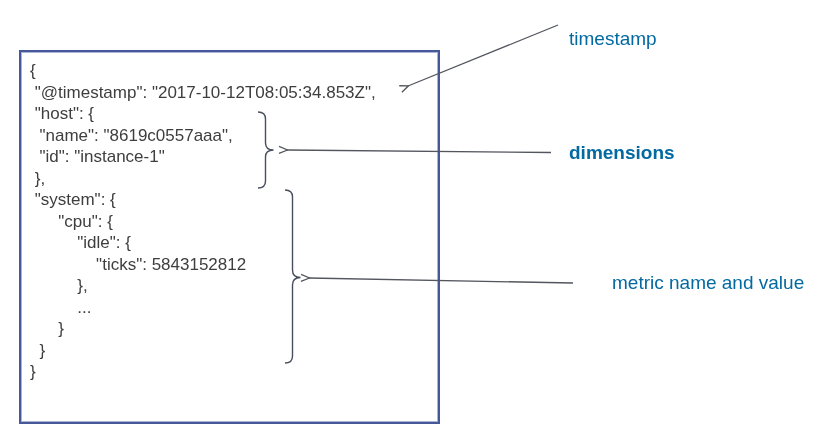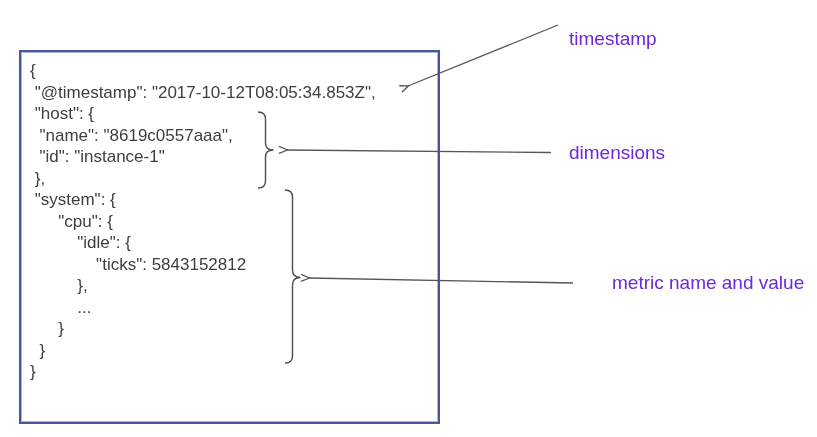--- a/index.html
+++ b/index.html
@@ -40,25 +40,25 @@
     left: 0;
     top: 0;
     width: 817px;
     height: 437px;
     pointer-events: none;
   }
   .anno-label {
     position: absolute;
     font-size: 19px;
     line-height: 23px;
-    color: #6d28d9;
+    color: #0369a1;
     white-space: nowrap;
   }
   .anno-label.timestamp { left: 569px; top: 27px; }
-  .anno-label.dimensions { left: 569px; top: 141px; }
+  .anno-label.dimensions { left: 569px; top: 141px; font-weight: bold; }
   .anno-label.metric { left: 586px; top: 271px; margin-left: 26px; }
 </style>
 </head>
 <body>
 
 <div class="canvas">
 
   <div class="code-box">
     <pre>{
  "@timestamp": "2017-10-12T08:05:34.853Z",

